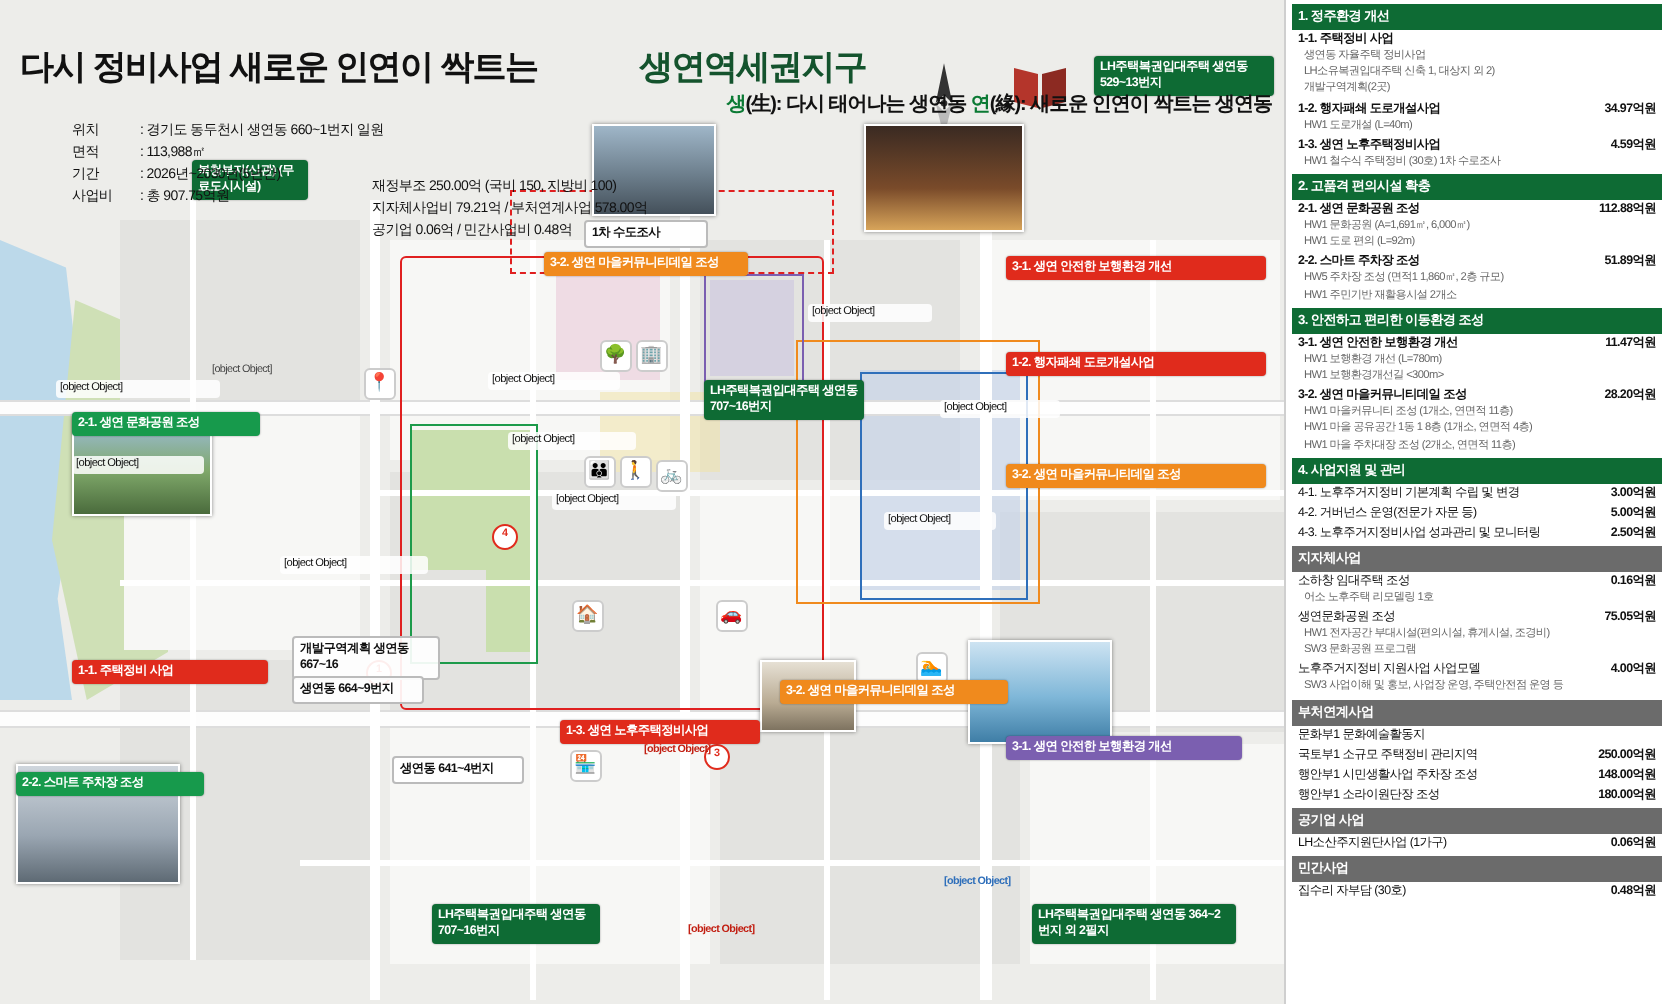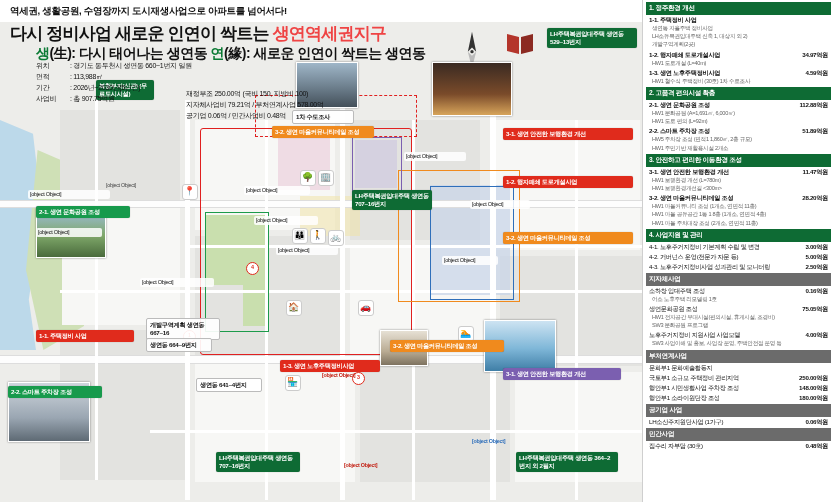--- a/index.html
+++ b/index.html
@@ -16,24 +16,24 @@
     position:absolute;left:0;top:0;width:642px;height:22px;
     background:#fff;
     font-size:9.5px;font-weight:bold;color:#111;
     padding:5px 0 0 10px;box-sizing:border-box;letter-spacing:-0.3px;
   }
   .maintitle{
     position:absolute;left:10px;top:22px;width:630px;height:22px;
     font-size:17px;font-weight:bold;letter-spacing:-0.8px;color:#111;
     white-space:nowrap;
   }
-  .maintitle .hl{color:#ef4444;}
+  .maintitle .hl{color:#14532d;margin-left:47px;}
   .subtitle{
     position:absolute;left:36px;top:45px;width:600px;
-    font-size:14px;font-weight:bold;letter-spacing:-0.5px;color:#111;
+    font-size:10px;font-weight:bold;letter-spacing:-0.5px;color:#111;text-align:right;
   }
   .subtitle .g{color:#0b7a34;}
   .infoblock{
     position:absolute;left:36px;top:60px;width:300px;
     font-size:7px;line-height:11px;color:#111;letter-spacing:-0.3px;
   }
   .infoblock .lbl{display:inline-block;min-width:34px;}
   .budget{
     position:absolute;left:186px;top:88px;width:250px;
     font-size:7px;line-height:11px;color:#111;letter-spacing:-0.3px;
@@ -251,21 +251,20 @@
     <div class="cal2" style="left:254px;top:216px;width:60px;">[object Object]</div>
     <div class="cal2" style="left:470px;top:200px;width:56px;">[object Object]</div>
     <div class="cal2" style="left:442px;top:256px;width:52px;">[object Object]</div>
     <div class="cal2" style="left:404px;top:152px;width:58px;">[object Object]</div>
     <div class="maplbl" style="left:106px;top:182px;">[object Object]</div>
     <div class="maplbl red" style="left:344px;top:462px;">[object Object]</div>
     <div class="maplbl red" style="left:322px;top:372px;">[object Object]</div>
     <div class="maplbl blue" style="left:472px;top:438px;">[object Object]</div>
   </div>
 
-  <div class="topline">역세권, 생활공원, 수영장까지 도시재생사업으로 아파트를 넘어서다!</div>
   <div class="maintitle">
     <span>다시 정비사업 새로운 인연이 싹트는 </span><span class="hl">생연역세권지구</span>
   </div>
   <div class="subtitle">
     <span class="g">생</span><span>(生)</span><span>: 다시 태어나는 생연동  </span><span class="g">연</span><span>(緣)</span><span>: 새로운 인연이 싹트는 생연동</span>
   </div>
   <div class="infoblock">
     <div><span class="lbl">위치</span>: <span>경기도 동두천시 생연동 660~1번지 일원</span></div>
     <div><span class="lbl">면적</span>: <span>113,988㎡</span></div>
     <div><span class="lbl">기간</span>: <span>2026년~2030년(5년간)</span></div>

